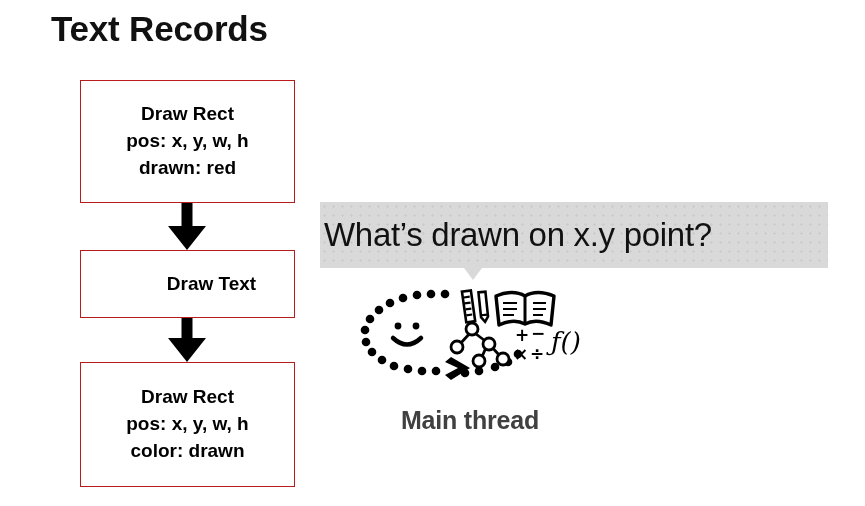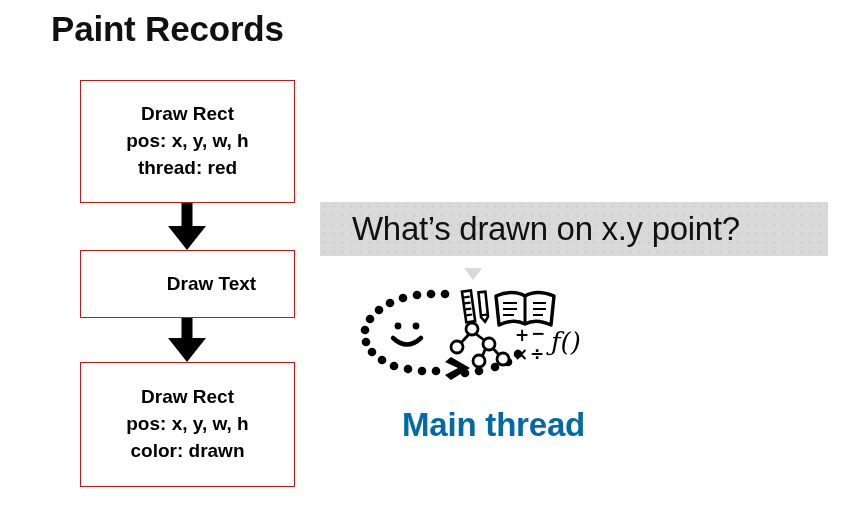--- a/index.html
+++ b/index.html
@@ -52,62 +52,62 @@
     border-right:19px solid transparent;
     border-top:24px solid #000000;
   }
   #arrow-1{left:164px;top:203px;height:47px;}
   #arrow-1 .shaft{height:26px;}
   #arrow-2{left:164px;top:318px;height:44px;}
   #arrow-2 .shaft{height:23px;}
 
   
   #speech-bubble{
-    position:absolute;left:320px;top:202px;width:508px;height:54px;
+    position:absolute;left:320px;top:202px;width:508px;height:66px;
     background:#d9d9d9;
     background-image:radial-gradient(#cccccc 1px, transparent 1.2px);
     background-size:9px 9px;
     display:flex;align-items:center;
     box-sizing:border-box;
-    padding-left:32px;
+    padding-left:4px;
   }
   #speech-bubble .bubble-text{
     font-size:33px;color:#111111;font-weight:normal;letter-spacing:-0.3px;
     white-space:nowrap;
   }
   #bubble-tail{
     position:absolute;left:464px;top:268px;
     width:0;height:0;
     border-left:9px solid transparent;
     border-right:9px solid transparent;
     border-top:12px solid #d9d9d9;
   }
 
   
   #thread-illustration{position:absolute;left:355px;top:283px;width:230px;height:110px;}
   #thread-illustration svg{display:block;width:100%;height:100%;}
 
   .thread-label{
     position:absolute;left:355px;top:406px;width:230px;
-    text-align:right;
-    font-size:33px;font-weight:bold;color:#0369a1;
+    text-align:center;
+    font-size:25px;font-weight:bold;color:#404040;
     letter-spacing:-0.2px;
   }
 </style>
 </head>
 <body>
 
 <div id="slide">
 
-  <div class="slide-title">Paint Records</div>
+  <div class="slide-title">Text Records</div>
 
   <div class="flow-box" id="box-1">
     <span class="ln">Draw Rect</span>
     <span class="ln">pos: x, y, w, h</span>
-    <span class="ln">thread: red</span>
+    <span class="ln">drawn: red</span>
   </div>
 
   <div class="flow-arrow" id="arrow-1">
     <div class="shaft"></div>
     <div class="head"></div>
   </div>
 
   <div class="flow-box" id="box-2">
     <span class="ln">Draw Text</span>
   </div>

